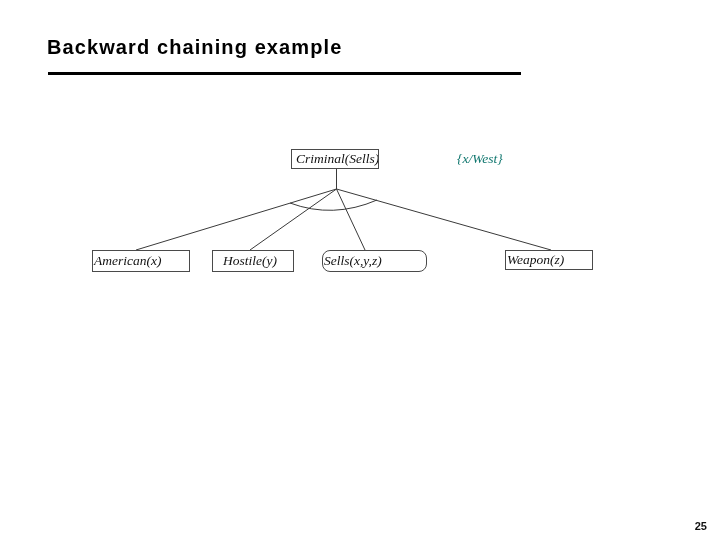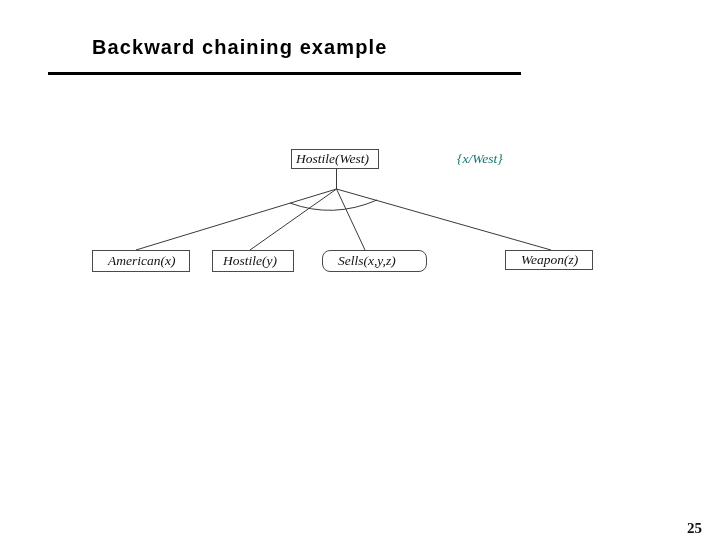--- a/index.html
+++ b/index.html
@@ -15,21 +15,20 @@
     position: absolute;
     left: 47px;
     top: 36px;
     font-family: "Liberation Sans", "DejaVu Sans", sans-serif;
     font-weight: bold;
     font-size: 20px;
     line-height: 22px;
     letter-spacing: 1.1px;
     color: #000000;
     white-space: nowrap;
-    margin-left: 45px;
   }
   .title-rule {
     position: absolute;
     left: 48px;
     top: 72px;
     width: 473px;
     height: 3px;
     background: #000000;
   }
   .edges-svg {
@@ -41,21 +40,21 @@
   }
   .node {
     position: absolute;
     box-sizing: border-box;
     background: #ffffff;
     border: 1px solid #4a4a4a;
     font-family: "Liberation Serif", "DejaVu Serif", serif;
     font-style: italic;
     font-size: 13.5px;
     color: #111111;
-    padding-left: 15px;
+    padding-left: 1px;
     white-space: nowrap;
     overflow: hidden;
   }
   #node-criminal { left: 291px; top: 149px; width: 88px; height: 20px; line-height: 18px; padding-left: 4px; }
   #node-american { left: 92px;  top: 250px; width: 98px;  height: 22px; line-height: 20px; }
   #node-weapon   { left: 212px; top: 250px; width: 82px;  height: 22px; line-height: 20px; padding-left: 10px; }
   #node-sells    { left: 322px; top: 250px; width: 105px; height: 22px; line-height: 20px; border-radius: 8px; }
   #node-hostile  { left: 505px; top: 250px; width: 88px;  height: 20px; line-height: 18px; }
   .substitution {
     position: absolute;
@@ -65,23 +64,24 @@
     font-style: italic;
     font-size: 13.5px;
     color: #0f766e;
     white-space: nowrap;
   }
   .page-number {
     position: absolute;
     left: 687px;
     top: 520px;
     width: 20px;
-    font-family: Liberation Serif, serif;
+    text-align: right;
+    font-family: Liberation Sans, sans-serif;
     font-weight: bold;
-    font-size: 15px;
+    font-size: 11px;
     color: #111111;
   }
 </style>
 </head>
 <body>
 
 <div class="slide">
 
   <div class="slide-title">Backward chaining example</div>
 
@@ -91,21 +91,21 @@
     <g stroke="#3a3a3a" stroke-width="1" fill="none">
       <line x1="336.5" y1="168" x2="336.5" y2="189"></line>
       <line x1="336.5" y1="189" x2="136" y2="250"></line>
       <line x1="336.5" y1="189" x2="250" y2="250"></line>
       <line x1="336.5" y1="189" x2="365" y2="250"></line>
       <line x1="336.5" y1="189" x2="551" y2="250"></line>
       <path d="M 290 203 Q 333 219 377 200"></path>
     </g>
   </svg>
 
-  <div class="node" id="node-criminal">Hostile(West)</div>
+  <div class="node" id="node-criminal">Criminal(Sells)</div>
 
   <div class="substitution">{x/West}</div>
 
   <div class="node" id="node-american">American(x)</div>
 
   <div class="node" id="node-weapon">Hostile(y)</div>
 
   <div class="node" id="node-sells">Sells(x,y,z)</div>
 
   <div class="node" id="node-hostile">Weapon(z)</div>

